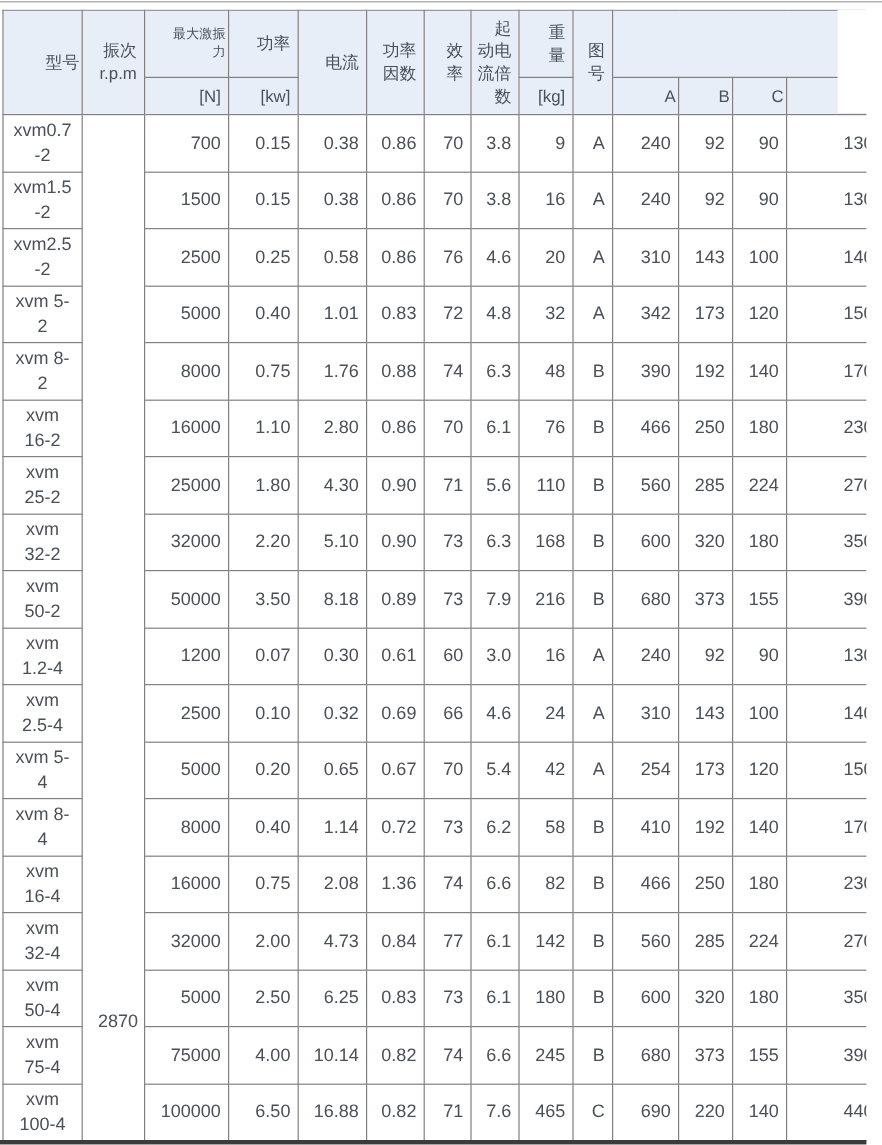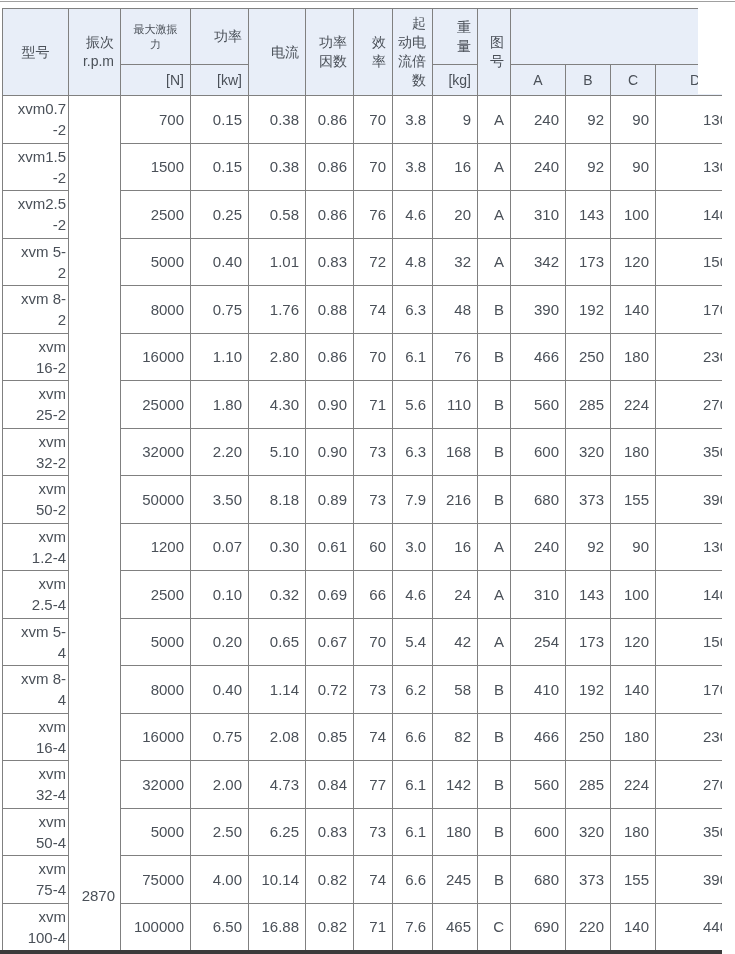--- a/index.html
+++ b/index.html
@@ -29,39 +29,39 @@
   }
   thead th{
     background:var(--header-bg);
     font-size:14px;
     line-height:1.35;
     padding:0 6px 0 2px;
     text-align:right;
   }
   thead tr.h1{height:56px;}
   thead tr.h2{height:31px;}
-  th.center{text-align:center;padding:0 2px;margin-left:48px;}
+  th.center{padding:0 2px;margin-left:48px;}
   th.small{font-size:11px;}
   .pre{white-space:pre-line;}
   tbody tr{height:47.5px;}
   tbody td{
     font-size:15px;
     text-align:right;
     padding:0 6px 0 2px;
     background:#ffffff;
   }
   tbody td.model{
-    text-align:right;
+    text-align:center;
     white-space:pre-line;
     line-height:21px;
     padding:0 2px;
   }
   tbody td.rpm{
     vertical-align:bottom;
-    padding-bottom:46px;
+    padding-bottom:90px;
     padding-right:5px;
   }
   .header-mask{position:absolute;top:8px;left:698px;width:37px;height:86px;background:#ffffff;}
   .bottom-bar{position:absolute;top:950px;left:0;width:722px;height:4px;background:var(--bar);}
 </style>
 </head>
 <body>
 
 <div class="page">
   <div class="top-line"></div>
@@ -326,21 +326,21 @@
             <td>192</td>
             <td>140</td>
             <td>170</td>
           </tr>
           <tr>
             <td class="model">xvm
 16-4</td>
             <td>16000</td>
             <td>0.75</td>
             <td>2.08</td>
-            <td>0.85</td>
+            <td>1.36</td>
             <td>74</td>
             <td>6.6</td>
             <td>82</td>
             <td>B</td>
             <td>466</td>
             <td>250</td>
             <td>180</td>
             <td>230</td>
           </tr>
           <tr>

